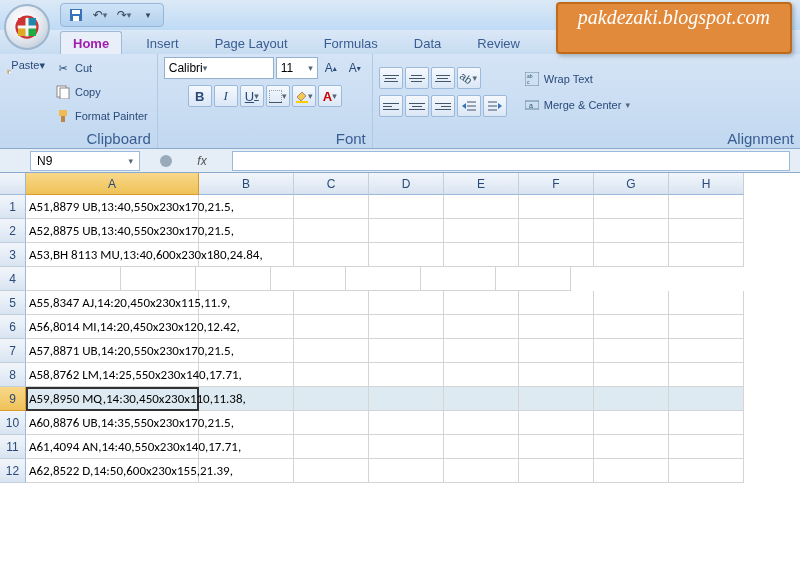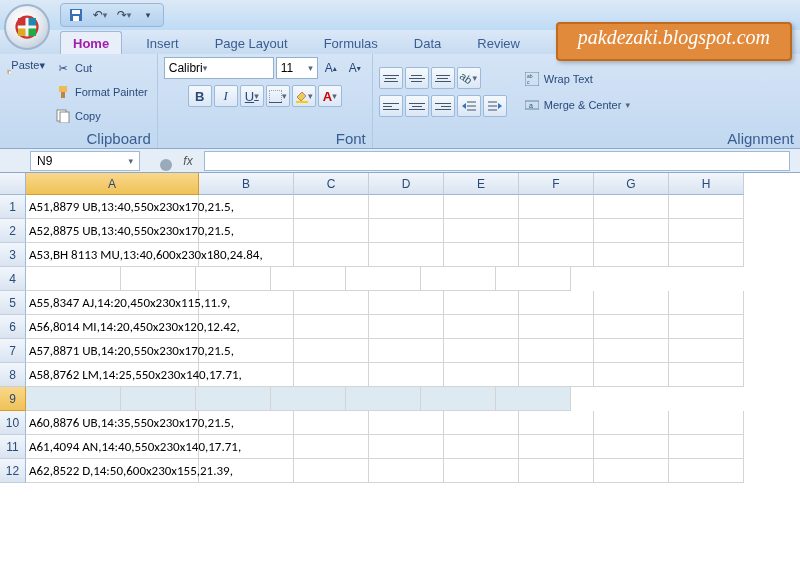--- a/index.html
+++ b/index.html
@@ -4,21 +4,21 @@
 <style>
 * { margin: 0; padding: 0; box-sizing: border-box; }
 body { font-family: Tahoma, Arial, sans-serif; font-size: 12px; background: #fff; width: 800px; height: 568px; overflow: hidden; position: relative; }
 
 
 .titlebar { height: 30px; background: linear-gradient(#dce9f6,#bfdbf6); display: flex; align-items: center; position: relative; }
 .office-btn { width: 46px; height: 46px; border-radius: 50%; background: radial-gradient(circle at 40% 35%, #fff, #e9edf2 45%, #b0bfcf); border: 2px solid #9eb6cd; display: flex; align-items: center; justify-content: center; position: absolute; top: 4px; left: 4px; z-index: 5; color:#c33; font-weight:bold; }
 .office-logo { width: 30px; height: 30px; }
 .qat { margin-left: 60px; height: 24px; background: linear-gradient(#cfe3f5,#b3d1ef); border: 1px solid #97b6d8; border-radius: 4px; display: flex; align-items: center; padding: 0 6px; gap: 6px; }
 .qat .qitem { width: 18px; height: 18px; display: flex; align-items: center; justify-content: center; color: #345; }
-.watermark { position: absolute; right: 8px; top: 2px; background: #e28a3c; color: #fff; font-family: 'Comic Sans MS', cursive; font-size: 20px; font-style: italic; padding: 2px 20px 10px 20px; border-radius: 4px; border: 2px solid #c06a1c; box-shadow: 2px 2px 4px rgba(0,0,0,.25); z-index: 10; margin-top: 20px; }
+.watermark { position: absolute; right: 8px; top: 2px; background: #e28a3c; color: #fff; font-family: 'Comic Sans MS', cursive; font-size: 20px; font-style: italic; padding: 2px 20px 23px 20px; border-radius: 4px; border: 2px solid #c06a1c; box-shadow: 2px 2px 4px rgba(0,0,0,.25); z-index: 10; }
 
 
 .tabrow { height: 24px; background: linear-gradient(#dbe8f7,#c7dcf1); display: flex; align-items: flex-end; padding-left: 60px; gap: 12px; }
 .tab { padding: 4px 12px 3px; font-size: 13px; color: #3a5d91; cursor: pointer; }
 .tab.active { background: #e8eff8; border: 1px solid #9db9d9; border-bottom: none; border-radius: 3px 3px 0 0; color: #a21caf; font-weight: bold; }
 
 
 .ribbon { height: 95px; background: linear-gradient(#d5e4f6,#c1d8f0); border-bottom: 1px solid #8aa9cc; display: flex; }
 .group { border-right: 1px solid #b2c9e3; display: flex; flex-direction: column; justify-content: space-between; padding: 2px 6px 0 6px; }
 .group-label { text-align: right; font-size: 15px; color: #3a5d91; padding: 2px 0 1px; }
@@ -42,21 +42,21 @@
 .align-group .rows { display: flex; flex-direction: column; gap: 4px; }
 .align-group .row { display: flex; align-items: center; gap: 2px; }
 .align-btn { width: 24px; height: 22px; background: linear-gradient(#f5f9fe,#dbe7f6); border: 1px solid #9db9d9; border-radius: 2px; display:flex; flex-direction:column; justify-content:center; align-items:center; gap:2px; padding:3px; }
 .align-btn .ln { height:1px; background:#456; width:100%; }
 .wrap-merge { display: flex; flex-direction: column; gap: 4px; margin-left: 8px; }
 .wrap-merge .witem { display: flex; align-items: center; gap: 4px; font-size: 11px; color: #2a4a7a; height: 22px; padding: 0 4px; border: 1px solid transparent; border-radius: 2px; }
 
 
 .formula-row { height: 24px; background: #e5edf7; border-bottom: 1px solid #8aa9cc; display: flex; align-items: center; }
 .name-box { width: 110px; height: 20px; margin-left: 30px; background:#fff; border:1px solid #9db9d9; display:flex; align-items:center; padding:0 6px; font-size:12px; }
-.fx-area { display:flex; align-items:flex-end; margin-left:20px; gap:6px; flex:1; }
+.fx-area { display:flex; align-items:center; margin-left:20px; gap:20px; flex:1; }
 .fx-btn { width:20px; height:20px; display:flex; align-items:center; justify-content:center; font-style: italic; color:#555; }
 .fx-input { flex:1; height:20px; background:#fff; border:1px solid #9db9d9; margin-right:10px; }
 
 
 .grid { display: flex; flex-direction: column; }
 .col-headers { display: flex; }
 .corner { width: 26px; height: 22px; background: linear-gradient(#f2f6fb,#d9e4f1); border-right:1px solid #9db9d9; border-bottom:1px solid #9db9d9; }
 .col-head { height: 22px; background: linear-gradient(#f2f6fb,#d9e4f1); border-right:1px solid #c2cfde; border-bottom:1px solid #9db9d9; display:flex; align-items:center; justify-content:center; font-size:12px; color:#2a4a7a; }
 .col-A { width: 173px; } .col-B { width: 95px; } .col-C { width: 75px; } .col-D { width: 75px; } .col-E { width: 75px; } .col-F { width: 75px; } .col-G { width: 75px; } .col-H { width: 75px; }
 .col-head.sel { background: linear-gradient(#f9d88a,#efc258); border-bottom-color:#d89a2b; border-right-color:#d89a2b; }
@@ -125,34 +125,34 @@
         <span class="carets">▾</span>
       </div>
       <div class="small-list">
         <div class="sitem">
             <span class="ic">✂</span>
             <span>Cut</span>
           </div>
         <div class="sitem">
             <span class="ic">
               <svg width="14" height="14">
-                <rect x="3" y="1" width="8" height="6" fill="#eb5"></rect>
-                <rect x="5" y="7" width="4" height="6" fill="#b84"></rect>
+                <rect x="1" y="1" width="9" height="11" fill="#fff" stroke="#888"></rect>
+                <rect x="4" y="3" width="9" height="11" fill="#fff" stroke="#888"></rect>
               </svg>
             </span>
-            <span>Format Painter</span>
+            <span>Copy</span>
           </div>
         <div class="sitem">
             <span class="ic">
               <svg width="14" height="14">
-                <rect x="1" y="1" width="9" height="11" fill="#fff" stroke="#888"></rect>
-                <rect x="4" y="3" width="9" height="11" fill="#fff" stroke="#888"></rect>
+                <rect x="3" y="1" width="8" height="6" fill="#eb5"></rect>
+                <rect x="5" y="7" width="4" height="6" fill="#b84"></rect>
               </svg>
             </span>
-            <span>Copy</span>
+            <span>Format Painter</span>
           </div>
       </div>
     </div>
     <div class="group-label">Clipboard</div>
   </div>
 
   <div class="group font-group">
     <div class="group-body rows">
       <div class="row">
         <div class="font-select">
@@ -402,20 +402,23 @@
         <div class="cell B col-B"></div>
         <div class="cell C col-C"></div>
         <div class="cell D col-D"></div>
         <div class="cell E col-E"></div>
         <div class="cell F col-F"></div>
         <div class="cell G col-G"></div>
         <div class="cell H col-H"></div>
       </div>
       <div class="row selected highlighted">
         <div class="row-head sel">9</div>
+        <div class="cell A col-A">
+          <span>A59,8950 MQ,14:30,450x230x110,11.38,</span>
+        </div>
         <div class="cell B col-B"></div>
         <div class="cell C col-C"></div>
         <div class="cell D col-D"></div>
         <div class="cell E col-E"></div>
         <div class="cell F col-F"></div>
         <div class="cell G col-G"></div>
         <div class="cell H col-H"></div>
       </div>
       <div class="row">
         <div class="row-head">10</div>

